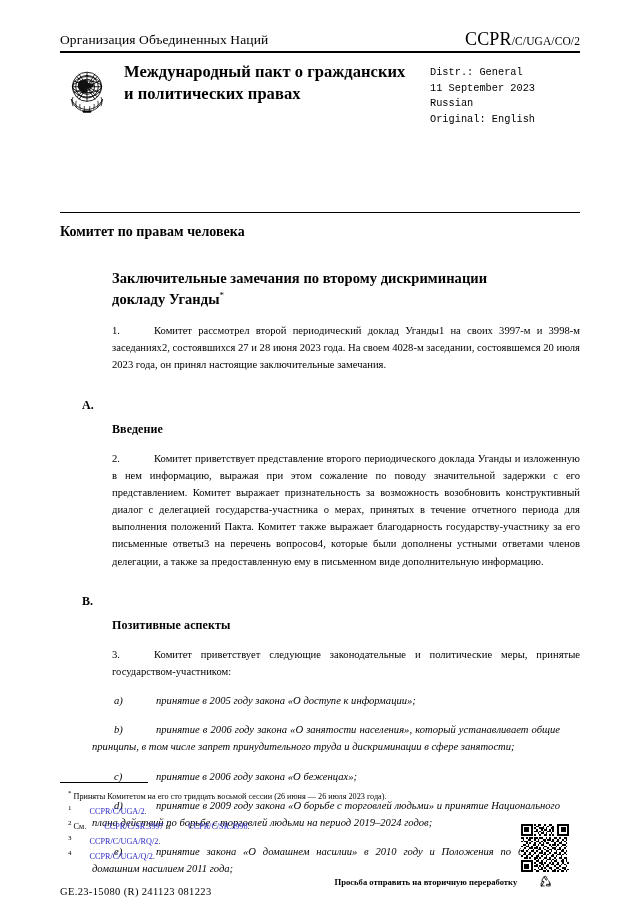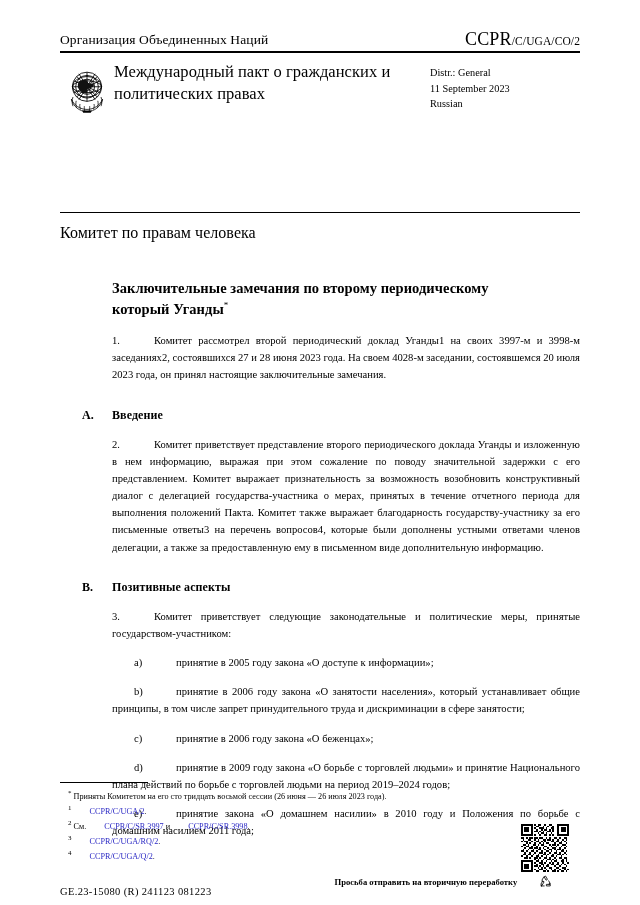--- a/index.html
+++ b/index.html
@@ -65,54 +65,56 @@
   .emblem {
     width: 54px;
     height: 54px;
     flex: 0 0 54px;
     margin-top: 2px;
   }
   .emblem svg { display: block; }
 
   .instrument-title {
     flex: 1 1 auto;
-    font-weight: normal;
+    margin-left: 10px;
+    font-weight: bold;
     font-size: 16.5px;
     line-height: 1.33;
     letter-spacing: .05px;
     max-width: 300px;
   }
   .distr-block {
     flex: 0 0 150px;
     margin-left: 20px;
     font-size: 10.3px;
     line-height: 1.52;
     padding-top: 4px;
+    font-family: Liberation Mono, monospace;
   }
 
   .rule-thin {
     position: absolute;
     left: 60px;
     top: 212px;
     width: 520px;
     border-top: 1.1px solid #000;
   }
 
   
   .content {
     position: absolute;
     left: 60px;
     top: 224px;
     width: 520px;
   }
   .committee {
-    font-weight: normal;
-    font-size: 16px;
+    font-weight: bold;
+    font-size: 14px;
     letter-spacing: .05px;
-    margin-bottom: 36px;
+    margin-bottom: 28px;
   }
   .doc-title {
     margin-left: 52px;
     font-weight: bold;
     font-size: 14.5px;
     line-height: 1.42;
     letter-spacing: .05px;
     width: 430px;
   }
   .doc-title sup { font-size: 9px; font-weight: normal; }
@@ -132,29 +134,30 @@
   }
 
   .sec-head {
     display: flex;
     margin-top: 24px;
     margin-bottom: 2px;
     font-weight: bold;
     font-size: 12px;
   }
   .sec-letter { width: 30px; margin-left: 22px; }
-  .sec-label { letter-spacing: .1px; }
+  .sec-label { letter-spacing: .1px; margin-top: 24px; }
 
   .subitem {
-    margin-left: 52px;
+    margin-left: 32px;
     width: 468px;
     font-size: 10.6px;
     line-height: 1.62;
     text-align: justify;
     margin-top: 12px;
+    font-style: italic;
   }
   .subitem .lbl {
     display: inline-block;
     width: 42px;
     margin-left: 22px;
   }
 
   
   .fn-rule {
     position: absolute;
@@ -262,31 +265,32 @@
           <path d="M41 88h18l-2 4H43z" fill="#000"></path>
         </svg>
       </div>
 
       <div class="instrument-title">Международный пакт о гражданских и политических правах</div>
 
       <div class="distr-block">
         <div>Distr.: General</div>
         <div>11 September 2023</div>
         <div>Russian</div>
+        <div>Original: English</div>
       </div>
     </div>
   </div>
 
   <div class="rule-thin"></div>
 
   <div class="content">
 
     <div class="committee">Комитет по правам человека</div>
 
-    <div class="doc-title"><span>Заключительные замечания по второму периодическому который Уганды</span><sup>*</sup></div>
+    <div class="doc-title"><span>Заключительные замечания по второму дискриминации докладу Уганды</span><sup>*</sup></div>
 
     <div class="para"><span class="num">1.</span><span>Комитет рассмотрел второй периодический доклад Уганды1 на своих 3997-м и 3998-м заседаниях2, состоявшихся 27 и 28 июня 2023 года. На своем 4028-м заседании, состоявшемся 20 июля 2023 года, он принял настоящие заключительные замечания.</span></div>
 
     <div class="sec-head">
       <span class="sec-letter">A.</span>
       <span class="sec-label">Введение</span>
     </div>
     <div class="para"><span class="num">2.</span><span>Комитет приветствует представление второго периодического доклада Уганды и изложенную в нем информацию, выражая при этом сожаление по поводу значительной задержки с его представлением. Комитет выражает признательность за возможность возобновить конструктивный диалог с делегацией государства-участника о мерах, принятых в течение отчетного периода для выполнения положений Пакта. Комитет также выражает благодарность государству-участнику за его письменные ответы3 на перечень вопросов4, которые были дополнены устными ответами членов делегации, а также за предоставленную ему в письменном виде дополнительную информацию.</span></div>
 
     <div class="sec-head">

